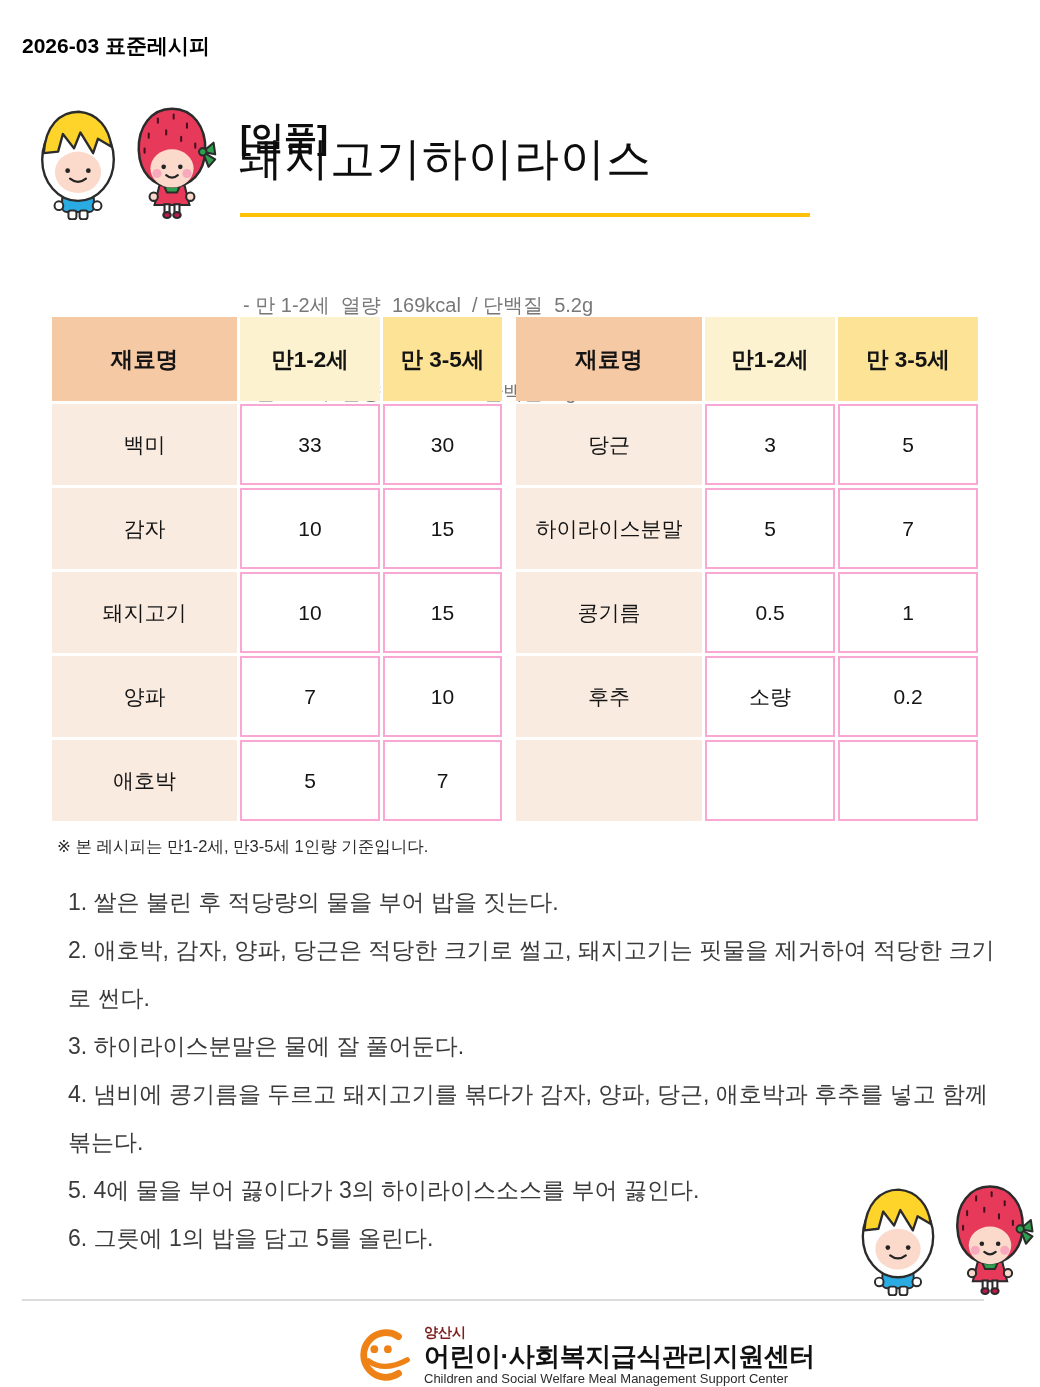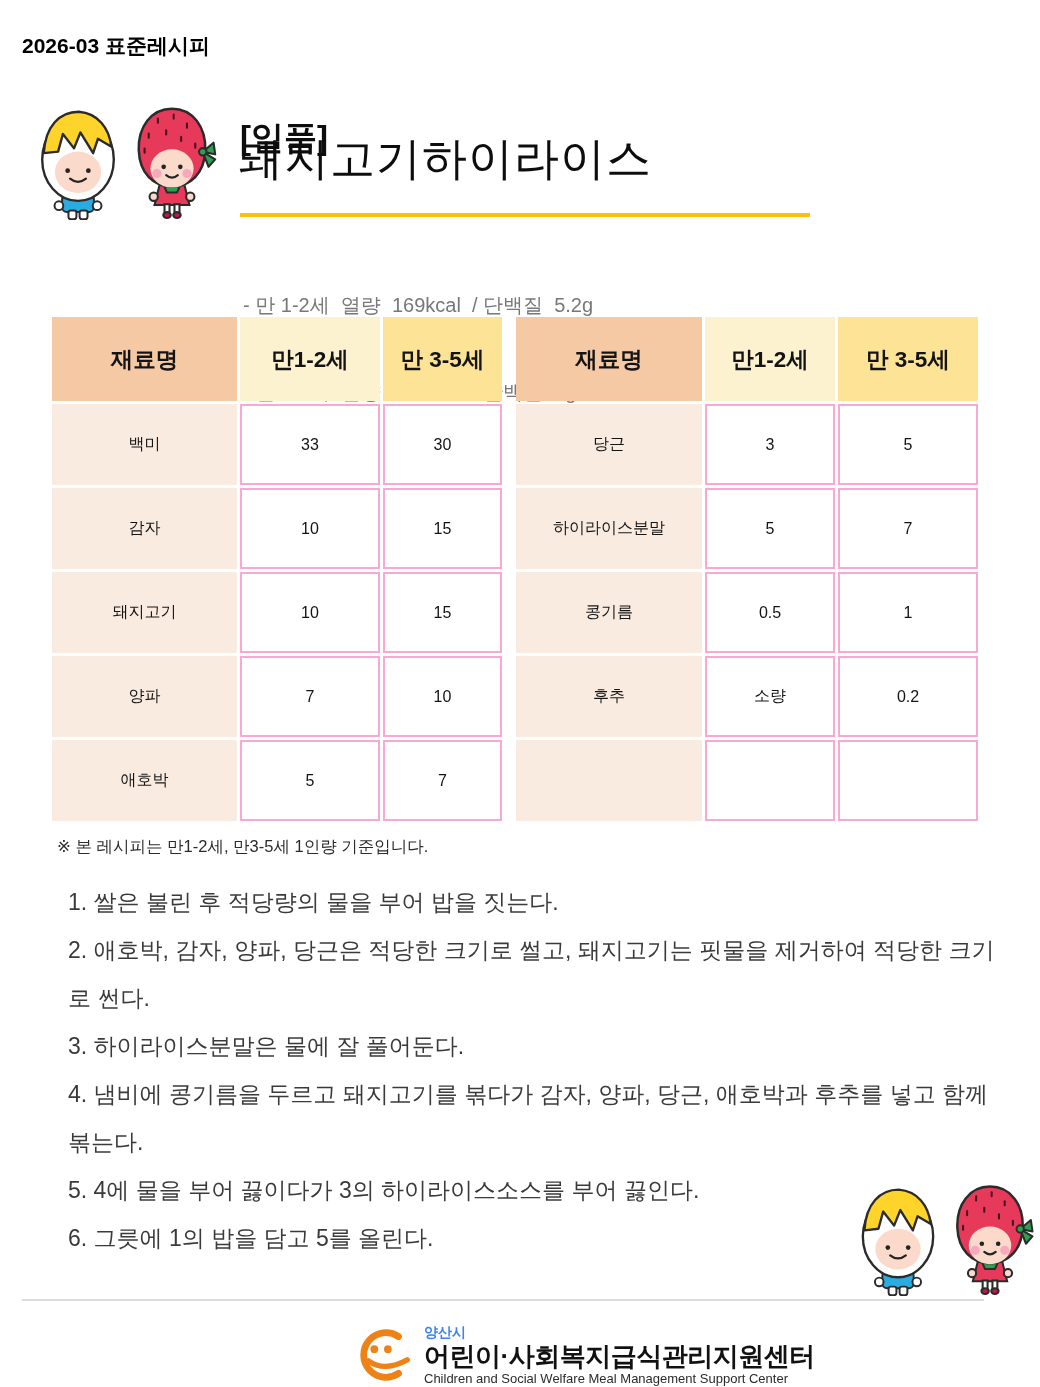--- a/index.html
+++ b/index.html
@@ -17,40 +17,40 @@
   .mascots-top { left:34px; top:90px; display:flex; align-items:flex-end; gap:4px; }
   .cat   { left:240px; top:104px;  font-size:33px; font-weight:700; color:#0d0d0d; }
   .rname { left:238px; top:117px; font-size:45px; font-weight:400; color:#0d0d0d; letter-spacing:1px; }
   .underline { left:240px; top:201px; width:570px; height:4px; background:#FFC107; }
   .nutrition { left:243px; top:221px; font-size:20px; color:#787878; line-height:29px; white-space:pre-wrap; }
 
   
   .ing-wrap { left:49px; top:302px; display:flex; gap:8px; }
   table.ing { border-collapse:separate; border-spacing:3px; }
   .ing th { height:84px; font-size:22.5px; font-weight:700; text-align:center; vertical-align:middle; color:#141414; }
-  .ing td { height:81px; font-size:16px; font-weight:400; text-align:center; vertical-align:middle; color:#141414; }
+  .ing td { height:81px; font-size:21px; font-weight:400; text-align:center; vertical-align:middle; color:#141414; }
   .ing .c-name { background:#F5C9A4; }
   .ing .c-a    { background:#FDF2CF; }
   .ing .c-b    { background:#FDE395; }
   .t-left  .c-name { width:185px; } .t-left  .c-a { width:140px; } .t-left  .c-b { width:119px; }
   .t-right .c-name { width:186px; } .t-right .c-a { width:130px; } .t-right .c-b { width:140px; }
   .ing td.n { background:#FAEBE0; }
   .ing td.v { background:#ffffff; border:2px solid #f9a8d4; }
 
   .note { left:57px; top:824px; font-size:16.5px; color:#2b2b2b; }
 
   .instructions { left:68px; top:866px; width:932px; font-size:23px; line-height:48px; color:#3a3a3a; }
   .instructions .step { display:block; }
 
   .mascots-bottom { left:855px; top:1168px; display:flex; align-items:flex-end; gap:4px; }
 
   .divider { left:22px; top:1287px; width:962px; height:0; border-top:2px solid #dcdcdc; }
 
   .footer { left:353px; top:1312px; display:flex; align-items:center; gap:9px; }
-  .footer .f-city { font-size:14px; font-weight:700; color:#3b82f6; }
+  .footer .f-city { font-size:14px; font-weight:700; color:#7f1d1d; }
   .footer .f-org  { font-size:26px; font-weight:700; color:#111; letter-spacing:-0.5px; line-height:28px; }
   .footer .f-en   { font-size:13px; font-weight:400; color:#2b2b2b; margin-top:1px; }
 
   .svgdefs { position:absolute; width:0; height:0; overflow:hidden; }
 </style>
 </head>
 <body>
 
 <svg class="svgdefs" aria-hidden="true">
   <defs>

